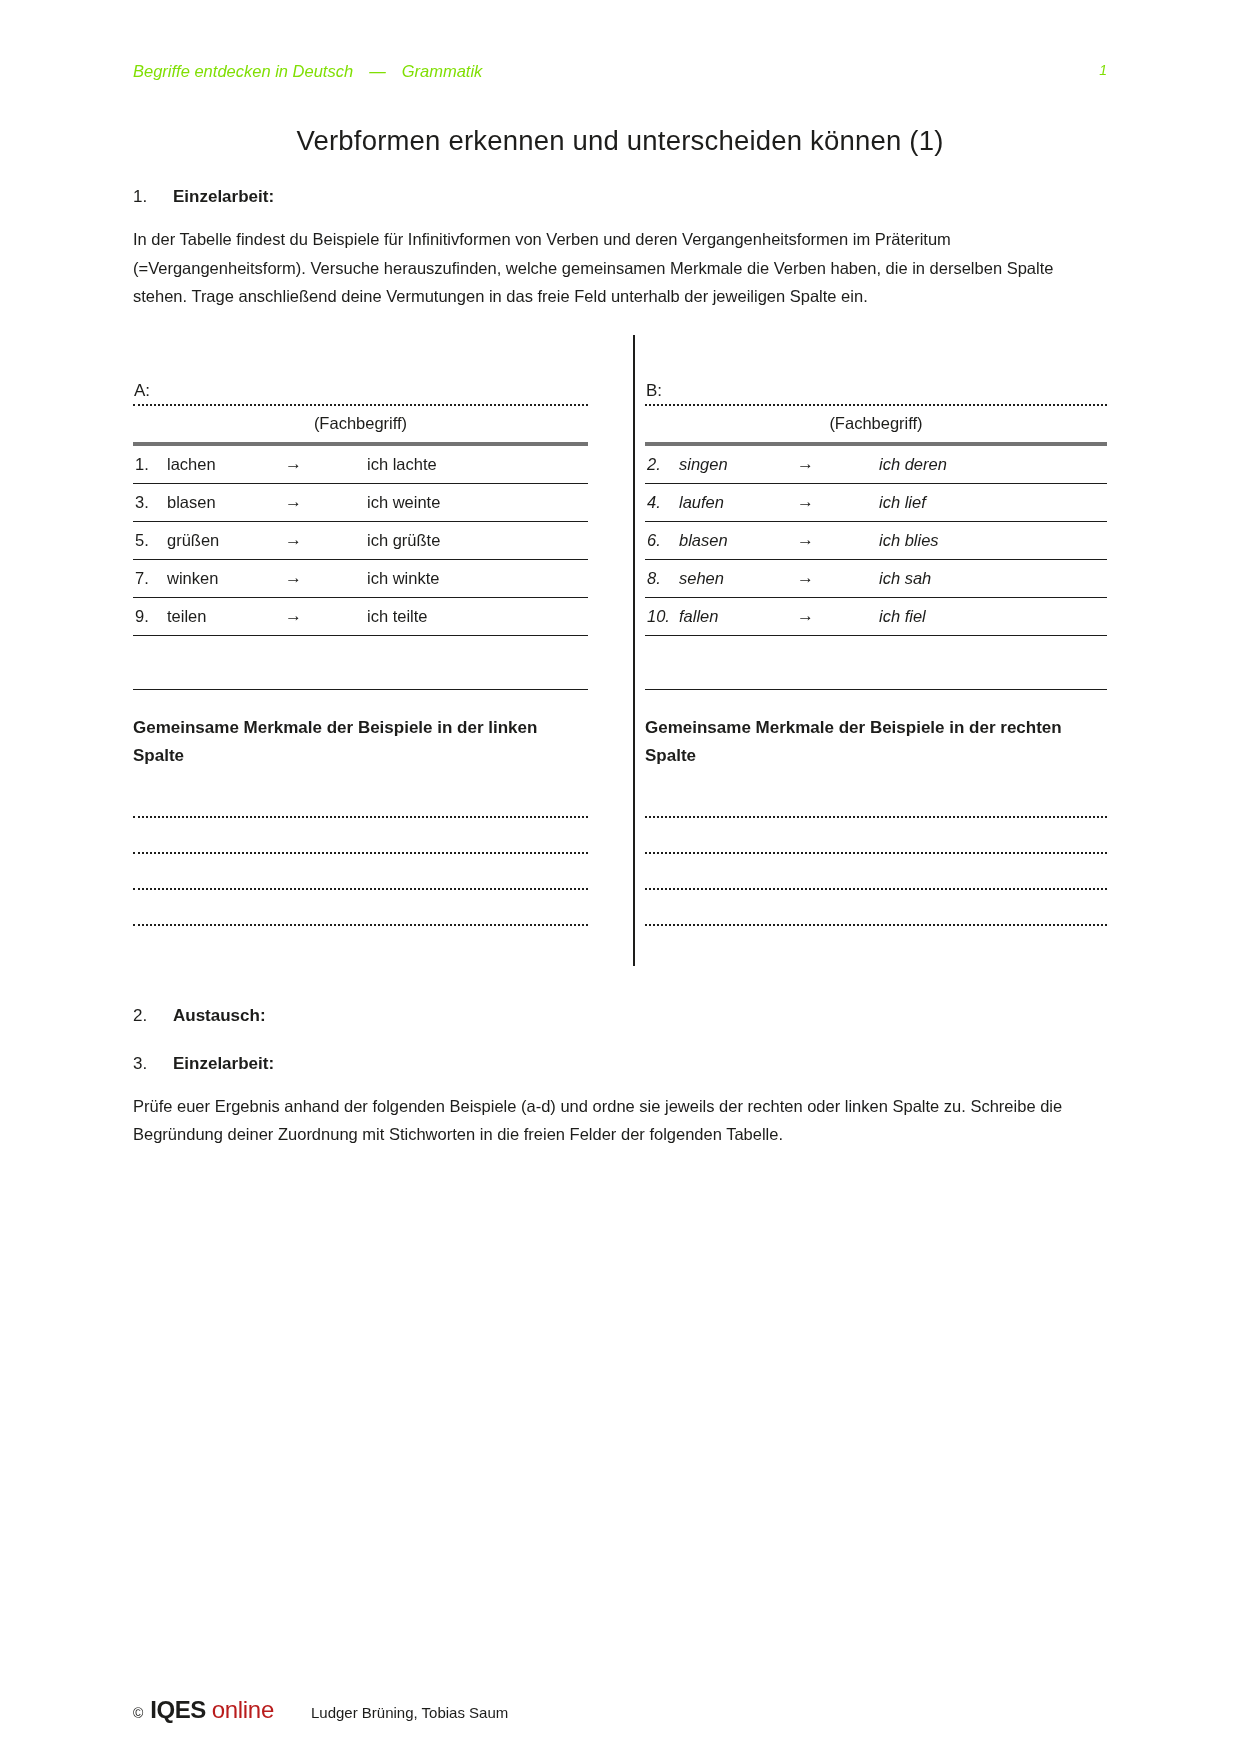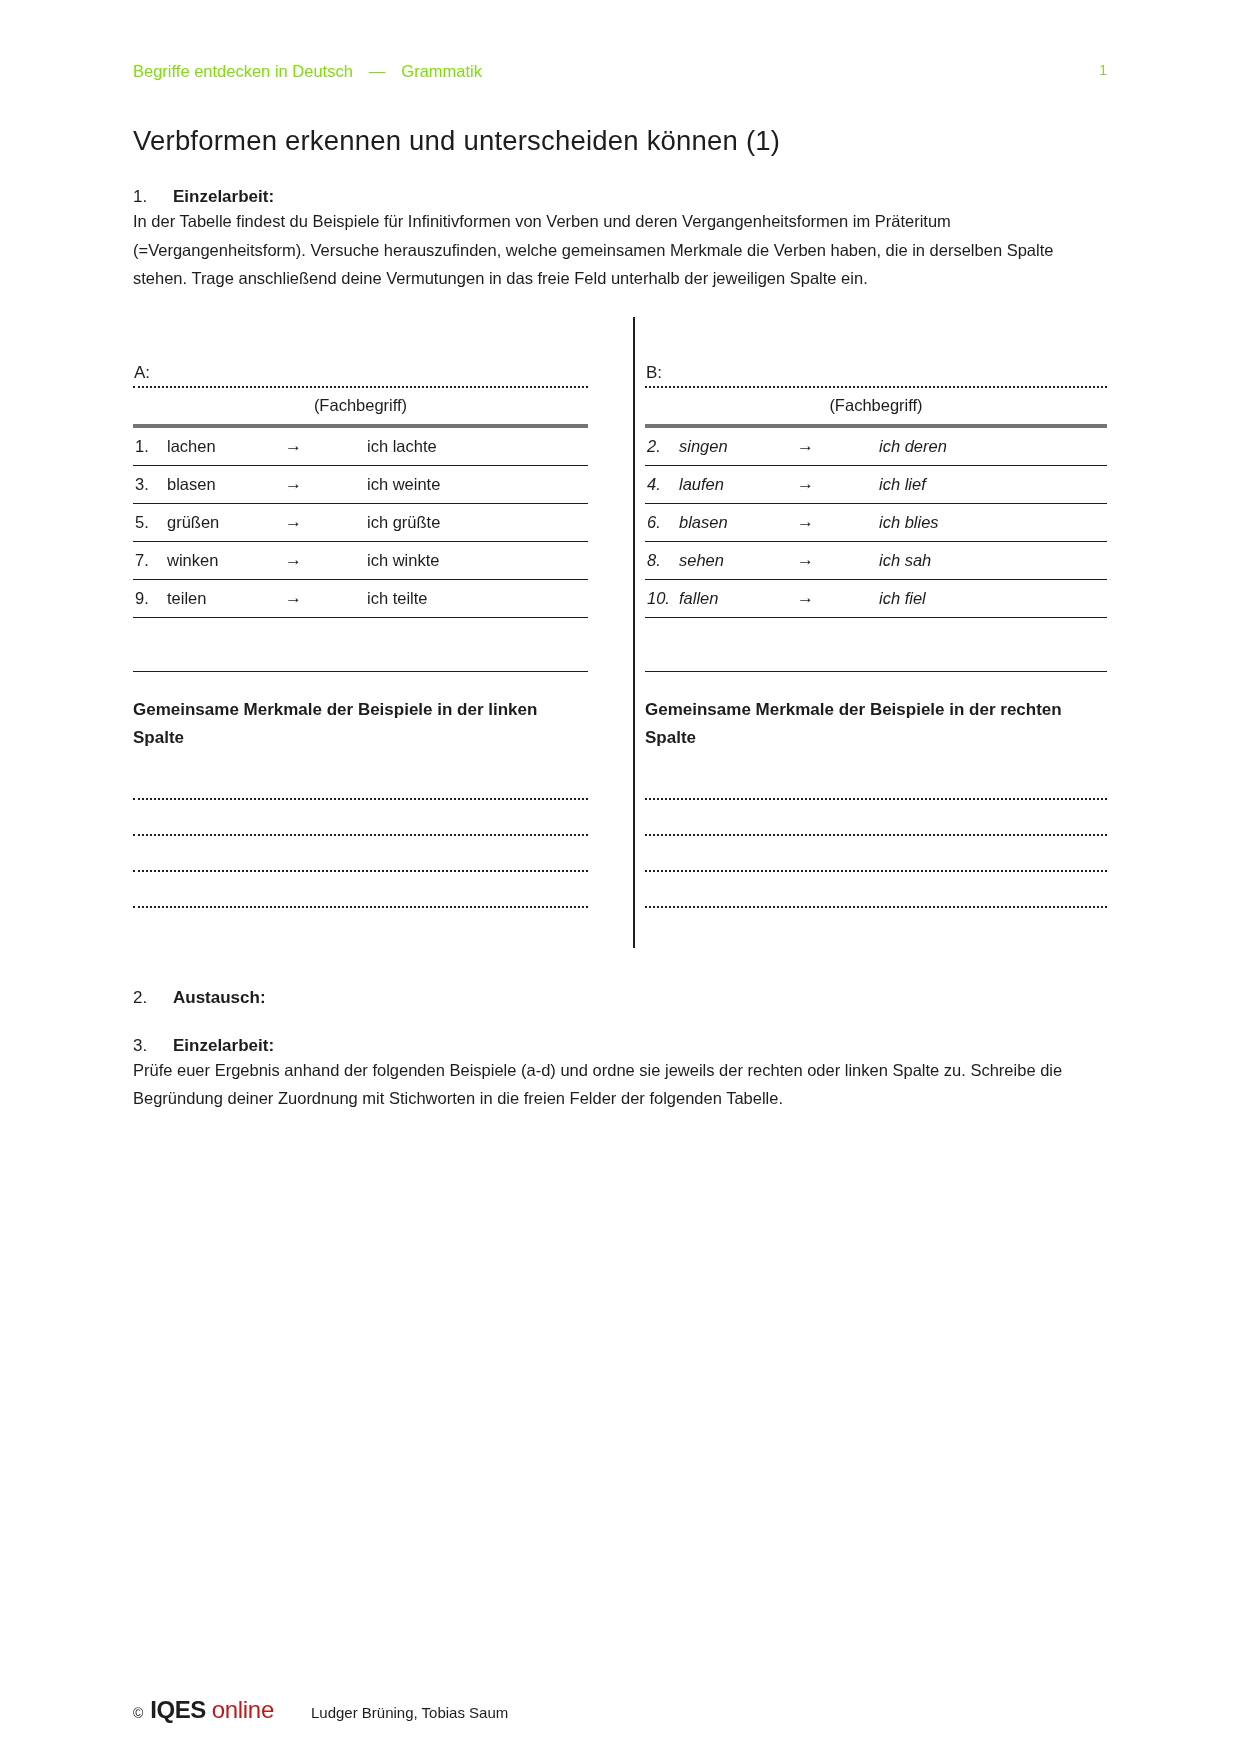--- a/index.html
+++ b/index.html
@@ -11,36 +11,36 @@
     font-family:"Liberation Sans", sans-serif;
     color:#1d1d1b;
     overflow:hidden;
   }
   .content { margin:0 133px; width:974px; }
 
   
   .doc-header {
     padding-top:62px;
     display:flex; justify-content:space-between; align-items:flex-start;
-    color:#80df04; font-size:16.5px;
+    color:#80df04; font-size:16.5px;font-style:italic;
   }
   .doc-header .sep { margin:0 16px; }
   .page-num { font-size:14px; }
 
   
-  .doc-title { margin-top:44px; font-size:27.5px; font-weight:400; letter-spacing:0.2px; }
+  .doc-title { margin-top:44px; font-size:27.5px; font-weight:400; letter-spacing:0.2px;text-align:center; }
 
   
   .section-heading { display:flex; font-size:17px; }
   .section-heading .sec-num { width:40px; font-weight:400; }
   .section-heading .sec-label { font-weight:700; }
   .sec1 { margin-top:30px; }
   .sec2 { margin-top:40px; }
   .sec3 { margin-top:28px; }
-  .body-text { margin-top:0; font-size:16.5px; line-height:28.5px; }
+  .body-text { margin-top:18px; font-size:16.5px; line-height:28.5px; }
 
   
   .verb-table { position:relative; margin-top:24px; display:flex; padding-bottom:40px; }
   .verb-table .divider {
     position:absolute; left:500px; top:0; bottom:0;
     width:1.5px; background:#1d1d1b;
   }
   .col { padding-top:46px; }
   .col-a { width:490px; padding-right:35px; }
   .col-b { width:462px; margin-left:22px; }

